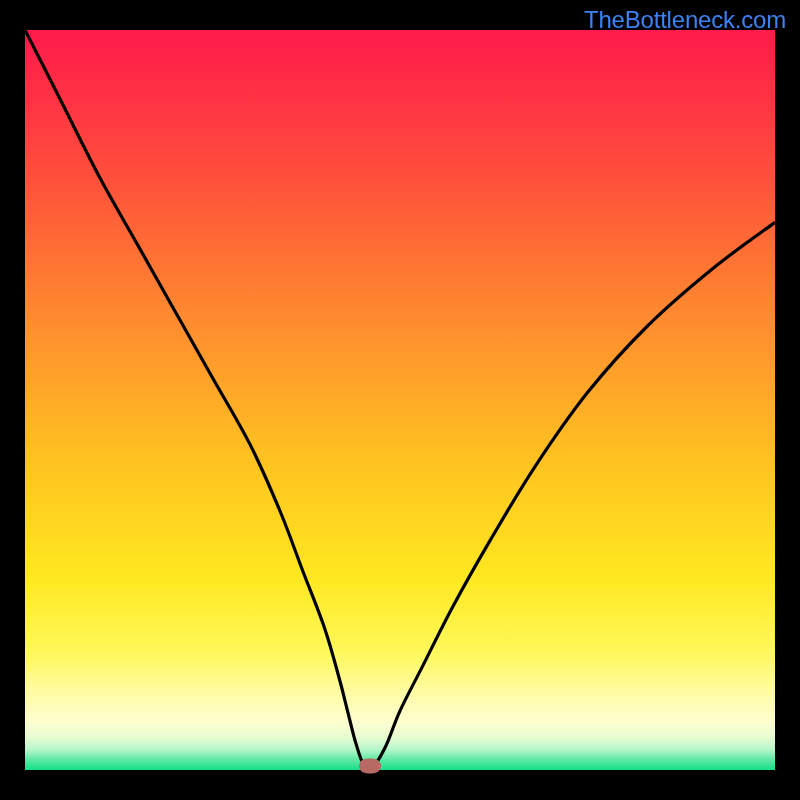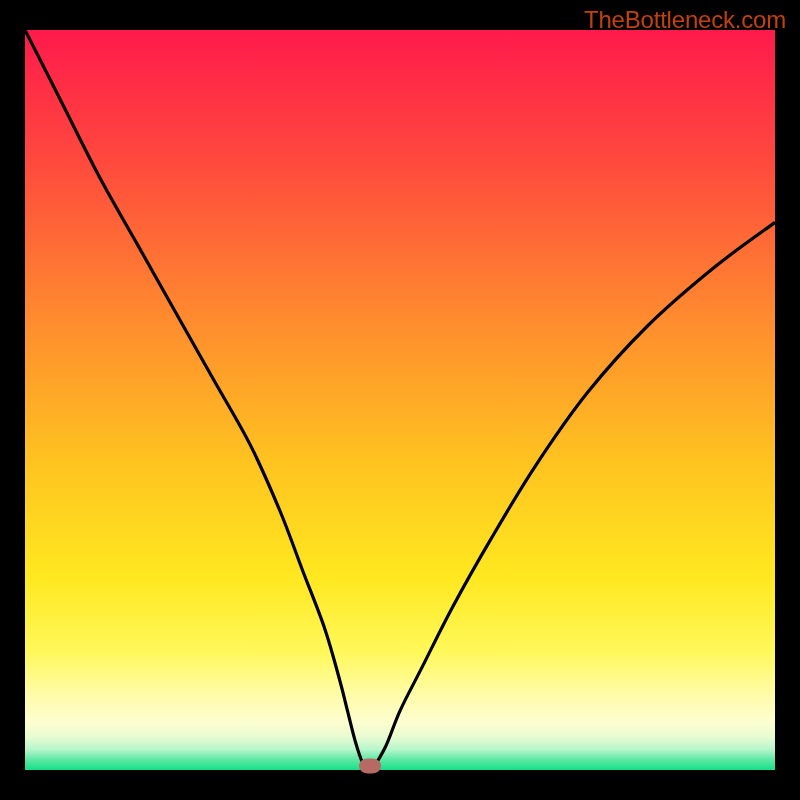--- a/index.html
+++ b/index.html
@@ -13,21 +13,21 @@
   }
   .stage {
     position: relative;
     width: 800px;
     height: 800px;
   }
   .watermark {
     position: absolute;
     top: 6px;
     right: 14px;
-    color: #c2410c;
+    color: #3b82f6;
     font-size: 24px;
     font-weight: 500;
     letter-spacing: -0.2px;
     user-select: none;
     z-index: 30;
   }
   .plot-frame {
     position: absolute;
     left: 25px;
     top: 30px;

